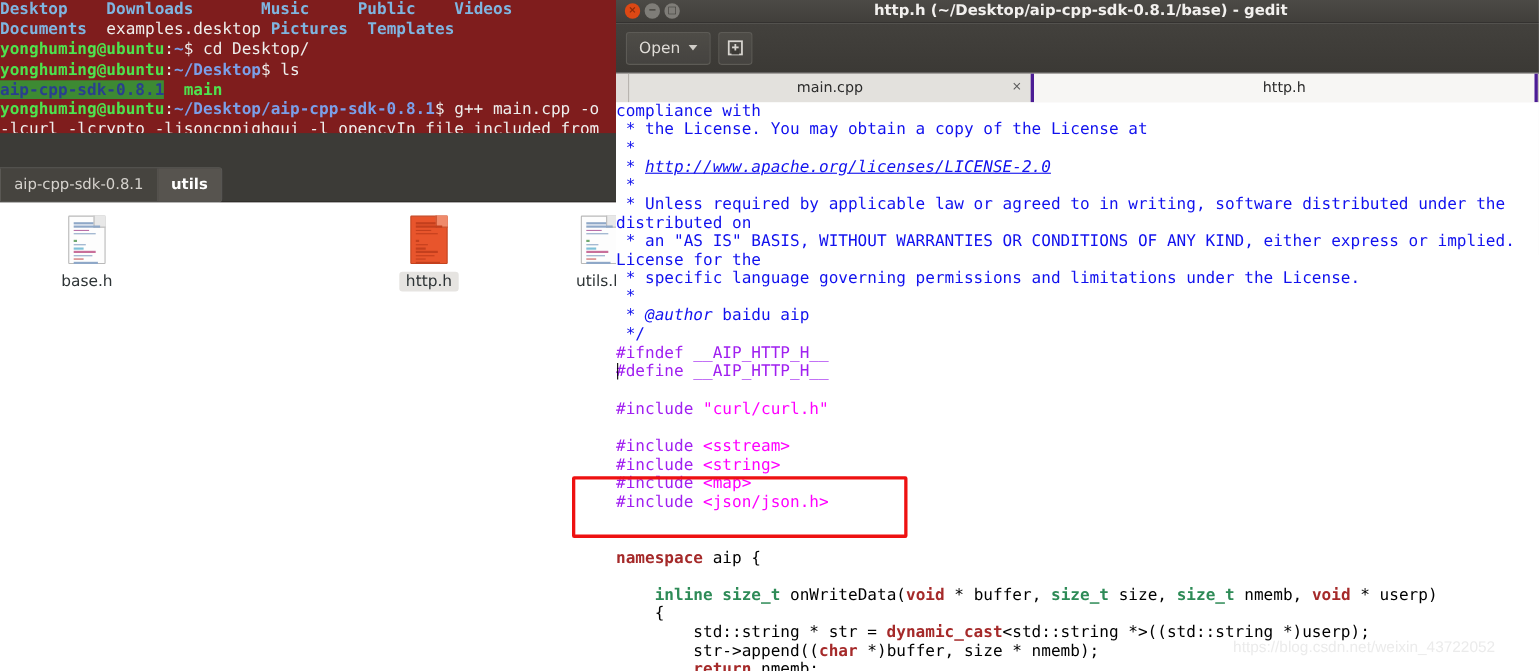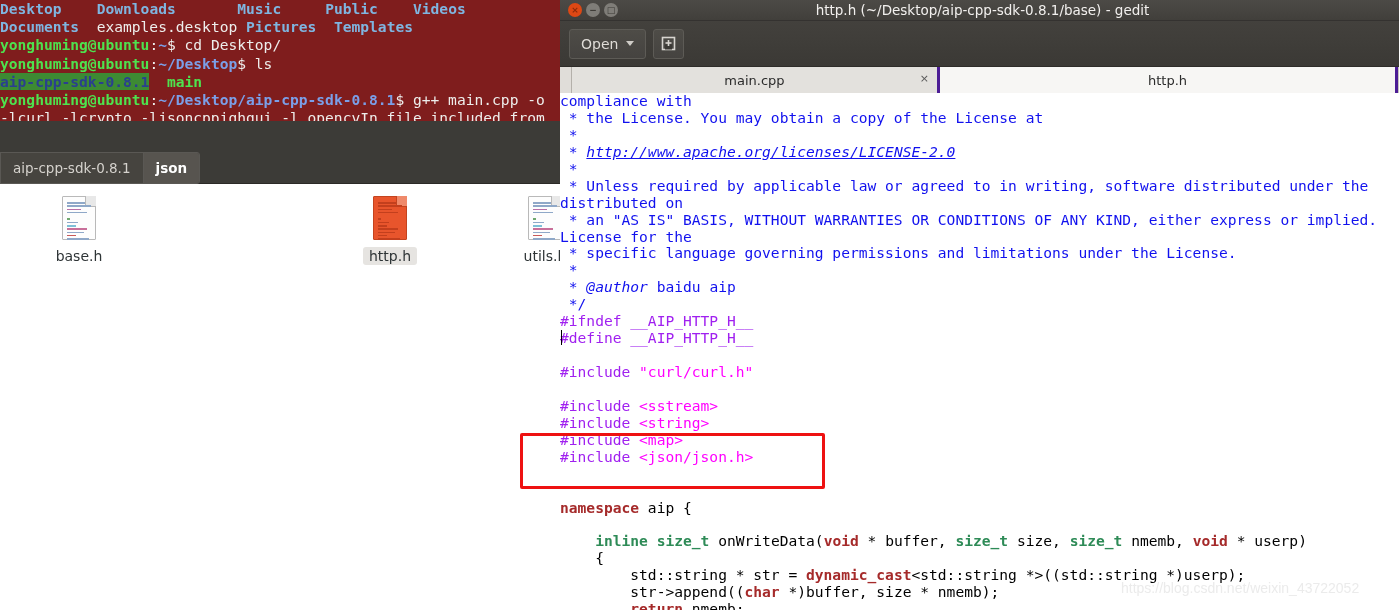--- a/index.html
+++ b/index.html
@@ -109,21 +109,21 @@
     width: 14px; height: 14px; border-radius: 50%;
     margin-left: 4px; position: relative;
     display: flex; align-items: center; justify-content: center;
     font-size: 9px; color: #3a3834; font-weight: bold;
   }
   .wbtn.close { background: #dd4814; color: #8d2a09; margin-left: 8px; }
   .wbtn.min { background: #7f7d78; }
   .wbtn.max { background: #7f7d78; }
   #gedit-title {
     flex: 1; text-align: center; margin-right: 52px;
-    font-size: 13.5px; font-weight: normal; color: #f2f0ee;
+    font-size: 13.5px; font-weight: bold; color: #f2f0ee;
     white-space: nowrap;
   }
   #gedit-toolbar {
     position: absolute; left: 0; top: 21px; width: 839px; height: 46px;
     background: linear-gradient(#43413d, #3b3935);
     border-bottom: 1px solid #2e2c29;
     display: flex; align-items: center; padding-left: 9px;
   }
   #open-button {
     height: 30px; padding: 0 11px;
@@ -211,21 +211,21 @@
 </head>
 <body>
 
 <div id="screen">
 
   <div id="filemanager">
     <div id="fm-toolbar"></div>
     <div id="breadcrumb">
         <div class="crumb">ktop</div>
         <div class="crumb">aip-cpp-sdk-0.8.1</div>
-        <div class="crumb active">json</div>
+        <div class="crumb active">utils</div>
       </div>
     <div id="fm-body">
         <div class="fileitem" style="left: 24px;">
           <div class="docicon">
             <div class="fold"></div>
             <div class="lines">
               <i style="background: rgb(143, 168, 200); width: 18px;"></i>
               <i style="background: rgb(143, 168, 200); width: 24px;"></i>
               <i style="background: rgb(184, 111, 168); width: 14px;"></i>
               <i style="background: rgb(143, 168, 200); width: 20px;"></i>

